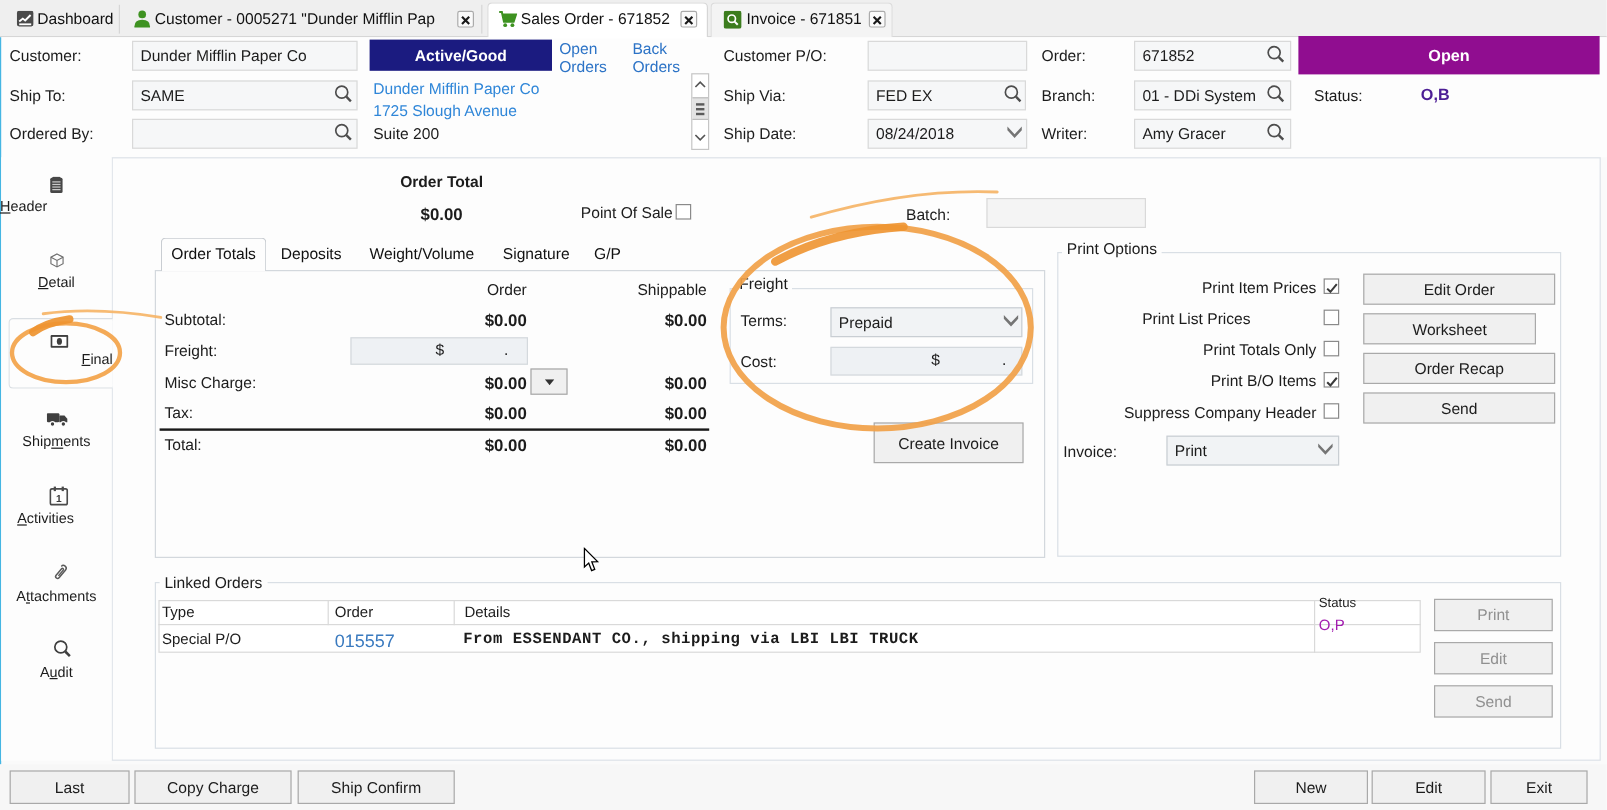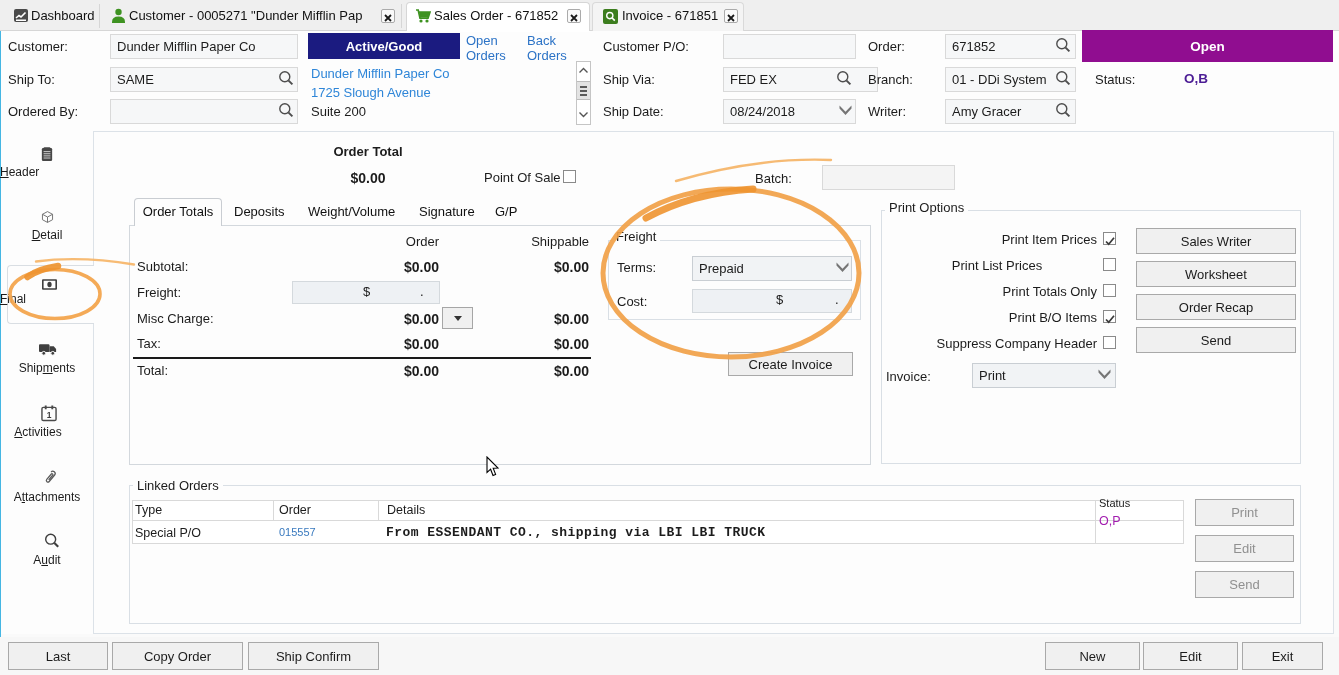--- a/index.html
+++ b/index.html
@@ -100,21 +100,21 @@
   </div>
   <svg width="13" height="8" viewBox="0 0 13 8" style="position:absolute;left:0;bottom:5px">
       <path d="M2.5 1.5 L6.5 5.5 L10.5 1.5" stroke="#555" stroke-width="1.4" fill="none"></path>
     </svg>
 </div>
 
 <div class="ab lbl" style="left:603px;top:39px">Customer P/O:</div>
 <div class="ab lbl" style="left:603px;top:72px">Ship Via:</div>
 <div class="ab lbl" style="left:603px;top:104px">Ship Date:</div>
 <div class="ab inp" style="left:723px;top:34px;width:133px;height:25px"></div>
-<div class="ab inp" style="left:723px;top:67px;width:155px;height:25px">FED EX</div>
+<div class="ab inp" style="left:723px;top:67px;width:132px;height:25px">FED EX</div>
 <div class="ab inp" style="left:723px;top:99px;width:133px;height:25px">08/24/2018</div>
 <svg class="ab mag" style="left:836px;top:70px" width="16" height="16" viewBox="0 0 16 16">
     <circle cx="6.8" cy="6.8" r="5" stroke="#4d4d4d" stroke-width="1.4" fill="none"></circle>
     <line x1="10.6" y1="10.6" x2="14.4" y2="14.4" stroke="#4d4d4d" stroke-width="2"></line>
   </svg>
 <svg class="ab" style="left:839px;top:105px" width="13" height="11" viewBox="0 0 13 11">
     <path d="M0.5 0.5 L6.5 6.8 L12.5 0.5 L12.5 3.6 L6.5 10 L0.5 3.6 Z" fill="#757575"></path>
   </svg>
 
 <div class="ab lbl" style="left:868px;top:39px">Order:</div>
@@ -164,21 +164,21 @@
     <path d="M9 1.5 L16 5.25 L16 12.75 L9 16.5 L2 12.75 L2 5.25 Z" stroke="#6e6e6e" stroke-width="1.3" fill="none"></path>
     <path d="M2 5.25 L9 9 L16 5.25 M9 9 L9 16.5" stroke="#6e6e6e" stroke-width="1.3" fill="none"></path>
   </svg>
 <div class="ab slbl" style="left:0;top:228px;width:94px;text-align:center"><u>D</u>etail</div>
 
 <svg class="ab" style="left:42px;top:279px" width="15" height="11" viewBox="0 0 14 10">
     <rect x="0" y="0" width="14" height="10" rx="1" fill="#3f3f3f"></rect>
     <rect x="1.5" y="1.5" width="11" height="7" fill="#fff"></rect>
     <ellipse cx="7" cy="5" rx="2" ry="2.6" fill="#3f3f3f"></ellipse>
   </svg>
-<div class="ab slbl" style="left:0;top:292px;width:94px;text-align:left"><u>F</u>inal</div>
+<div class="ab slbl" style="left:0;top:292px;width:94px;text-align:right"><u>F</u>inal</div>
 
 <svg class="ab" style="left:39px;top:342px" width="19" height="15" viewBox="0 0 20 15">
     <rect x="0" y="2" width="11" height="8" rx="1" fill="#3f3f3f"></rect>
     <path d="M11 4 L15.5 4 L18 7 L18 10 L11 10 Z" fill="#3f3f3f"></path>
     <circle cx="5" cy="11.5" r="2" fill="#3f3f3f" stroke="#fdfdfd" stroke-width="1"></circle>
     <circle cx="14.5" cy="11.5" r="2" fill="#3f3f3f" stroke="#fdfdfd" stroke-width="1"></circle>
   </svg>
 <div class="ab slbl" style="left:0;top:361px;width:94px;text-align:center">Ship<u>m</u>ents</div>
 
 <svg class="ab" style="left:41px;top:405px" width="16" height="17" viewBox="0 0 17 18">
@@ -247,21 +247,21 @@
 <div class="ab lbl" style="left:617px;top:260px">Terms:</div>
 <div class="ab inp" style="left:692px;top:256px;width:160px;height:25px;background:#f1f3f5;border-color:#c9ced3">Prepaid</div>
 <svg class="ab" style="left:836px;top:262px" width="13" height="11" viewBox="0 0 13 11">
     <path d="M0.5 0.5 L6.5 6.8 L12.5 0.5 L12.5 3.6 L6.5 10 L0.5 3.6 Z" fill="#757575"></path>
   </svg>
 <div class="ab lbl" style="left:617px;top:294px">Cost:</div>
 <div class="ab" style="left:692px;top:289px;width:160px;height:24px;background:#eef1f4;border:1px solid #d4d9dd"></div>
 <div class="ab lbl" style="left:776px;top:292px">$</div>
 <div class="ab lbl" style="left:835px;top:292px">.</div>
 
-<div class="ab btn" style="left:728px;top:352px;width:125px;height:24px">Create Invoice</div>
+<div class="ab btn" style="left:728px;top:352px;width:125px;height:34px">Create Invoice</div>
 
 <div class="ab grp" style="left:881px;top:210px;width:420px;height:254px"></div>
 <div class="ab leg" style="left:885px;top:200px">Print Options</div>
 <div class="ab lbl" style="left:897px;top:232px;width:200px;text-align:right">Print Item Prices</div>
 <div class="cb" style="left:1103px;top:232px"><svg width="12" height="12" viewBox="0 0 12 12">
       <polyline points="2,6.5 4.7,9.2 10,2.8" stroke="#3a3a3a" stroke-width="1.7" fill="none"></polyline>
     </svg></div>
 <div class="ab lbl" style="left:897px;top:258px;width:200px;text-align:center">Print List Prices</div>
 <div class="cb" style="left:1103px;top:258px"></div>
 <div class="ab lbl" style="left:897px;top:284px;width:200px;text-align:right">Print Totals Only</div>
@@ -270,48 +270,48 @@
 <div class="cb" style="left:1103px;top:310px"><svg width="12" height="12" viewBox="0 0 12 12">
       <polyline points="2,6.5 4.7,9.2 10,2.8" stroke="#3a3a3a" stroke-width="1.7" fill="none"></polyline>
     </svg></div>
 <div class="ab lbl" style="left:897px;top:336px;width:200px;text-align:right">Suppress Company Header</div>
 <div class="cb" style="left:1103px;top:336px"></div>
 <div class="ab lbl" style="left:886px;top:369px">Invoice:</div>
 <div class="ab inp" style="left:972px;top:363px;width:144px;height:25px;background:#f1f3f5;border-color:#c9ced3">Print</div>
 <svg class="ab" style="left:1098px;top:369px" width="13" height="11" viewBox="0 0 13 11">
     <path d="M0.5 0.5 L6.5 6.8 L12.5 0.5 L12.5 3.6 L6.5 10 L0.5 3.6 Z" fill="#757575"></path>
   </svg>
-<div class="ab btn" style="left:1136px;top:228px;width:160px;height:26px">Sales Writer</div>
-<div class="ab btn" style="left:1136px;top:261px;width:160px;height:26px">Worksheet</div>
+<div class="ab btn" style="left:1136px;top:228px;width:160px;height:26px">Edit Order</div>
+<div class="ab btn" style="left:1136px;top:261px;width:144px;height:26px">Worksheet</div>
 <div class="ab btn" style="left:1136px;top:294px;width:160px;height:26px">Order Recap</div>
 <div class="ab btn" style="left:1136px;top:327px;width:160px;height:26px">Send</div>
 
 <div class="ab grp" style="left:129px;top:485px;width:1172px;height:139px"></div>
 <div class="ab leg" style="left:133px;top:478px">Linked Orders</div>
 
 <div class="ab" style="left:132px;top:500px;width:1052px;height:44px;background:#fff;border:1px solid #d9d9d9"></div>
 <div class="ab" style="left:132px;top:520px;width:1052px;height:1px;background:#d9d9d9"></div>
 <div class="ab" style="left:273px;top:500px;width:1px;height:21px;background:#d9d9d9"></div>
 <div class="ab" style="left:378px;top:500px;width:1px;height:21px;background:#d9d9d9"></div>
 <div class="ab" style="left:1095px;top:500px;width:1px;height:44px;background:#d9d9d9"></div>
 <div class="ab" style="left:135px;top:503px;font-size:12.5px">Type</div>
 <div class="ab" style="left:279px;top:503px;font-size:12.5px">Order</div>
 <div class="ab" style="left:387px;top:503px;font-size:12.5px">Details</div>
 <div class="ab" style="left:1099px;top:497px;font-size:11px">Status</div>
 <div class="ab" style="left:135px;top:526px;font-size:12.5px">Special P/O</div>
-<div class="ab" style="left:279px;top:526px;font-size:11px;color:#3a7abf">015557</div>
+<div class="ab" style="left:279px;top:526px;font-size:15px;color:#3a7abf">015557</div>
 <div class="ab" style="left:386px;top:525px;font-family:'Liberation Mono',monospace;font-size:13px;font-weight:bold;letter-spacing:0.45px">From ESSENDANT CO., shipping via LBI LBI TRUCK</div>
 <div class="ab" style="left:1099px;top:514px;font-size:12.5px;color:#a21caf">O,P</div>
 <div class="ab btn" style="left:1195px;top:499px;width:99px;height:27px;color:#909090">Print</div>
 <div class="ab btn" style="left:1195px;top:535px;width:99px;height:27px;color:#909090">Edit</div>
 <div class="ab btn" style="left:1195px;top:571px;width:99px;height:27px;color:#909090">Send</div>
 
 <div class="ab" style="left:0;top:637px;width:1339px;height:38px;background:#f7f7f7"></div>
 <div class="ab btn" style="left:8px;top:642px;width:100px;height:28px">Last</div>
-<div class="ab btn" style="left:112px;top:642px;width:131px;height:28px">Copy Order</div>
+<div class="ab btn" style="left:112px;top:642px;width:131px;height:28px">Copy Charge</div>
 <div class="ab btn" style="left:248px;top:642px;width:131px;height:28px">Ship Confirm</div>
 <div class="ab btn" style="left:1045px;top:642px;width:95px;height:28px">New</div>
 <div class="ab btn" style="left:1143px;top:642px;width:95px;height:28px">Edit</div>
 <div class="ab btn" style="left:1242px;top:642px;width:81px;height:28px">Exit</div>
 
 <svg class="ab" style="left:0;top:0;pointer-events:none" width="1339" height="675" viewBox="0 0 1339 675">
   <ellipse cx="731" cy="273" rx="128" ry="84" stroke="#f1a149" stroke-width="5" fill="none" opacity="0.93"></ellipse>
   <path d="M646 218 Q 692 193 753 189" stroke="#ee9430" stroke-width="7" fill="none" stroke-linecap="round" opacity="0.9"></path>
   <path d="M676 181 Q 758 157 831 160" stroke="#f5b264" stroke-width="2.4" fill="none" stroke-linecap="round" opacity="0.9"></path>
   <ellipse cx="55" cy="294" rx="45" ry="24.5" stroke="#f3a54e" stroke-width="3.6" fill="none" opacity="0.95"></ellipse>

